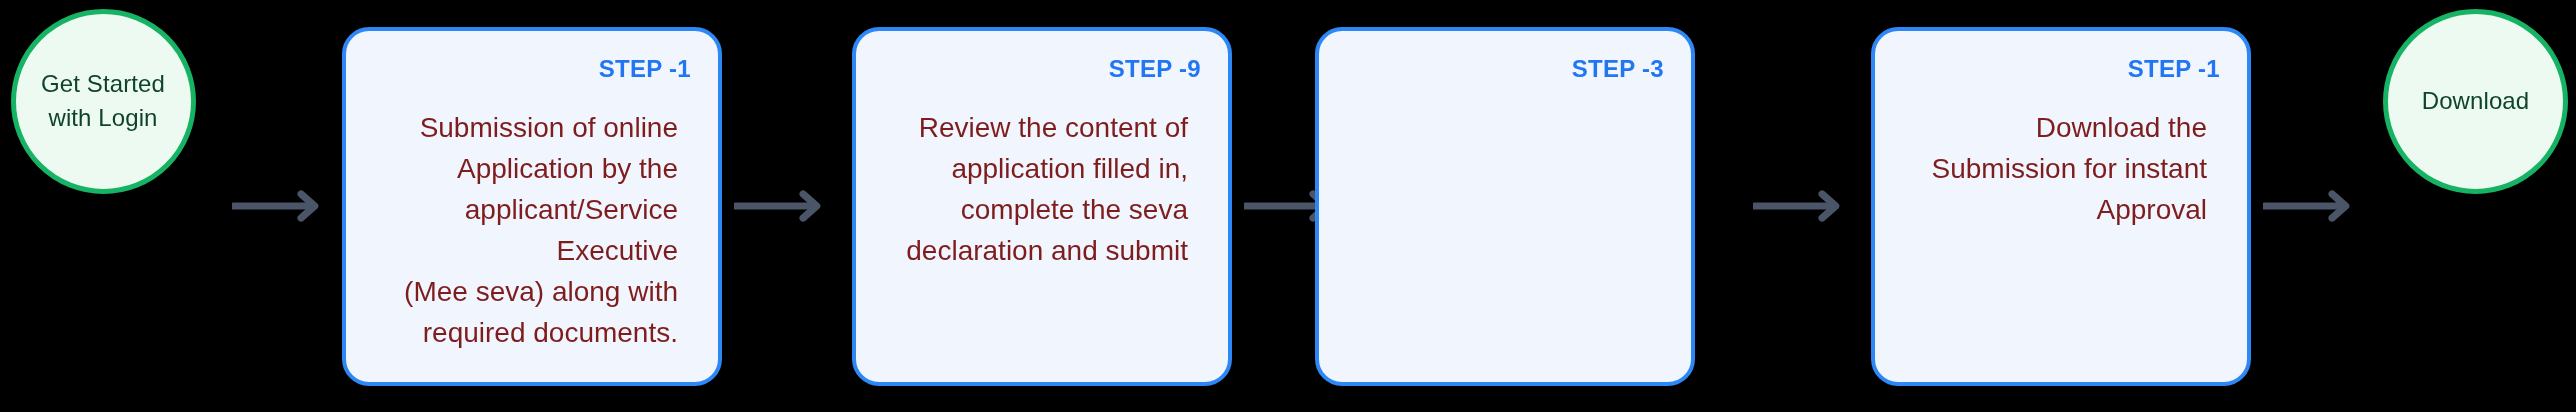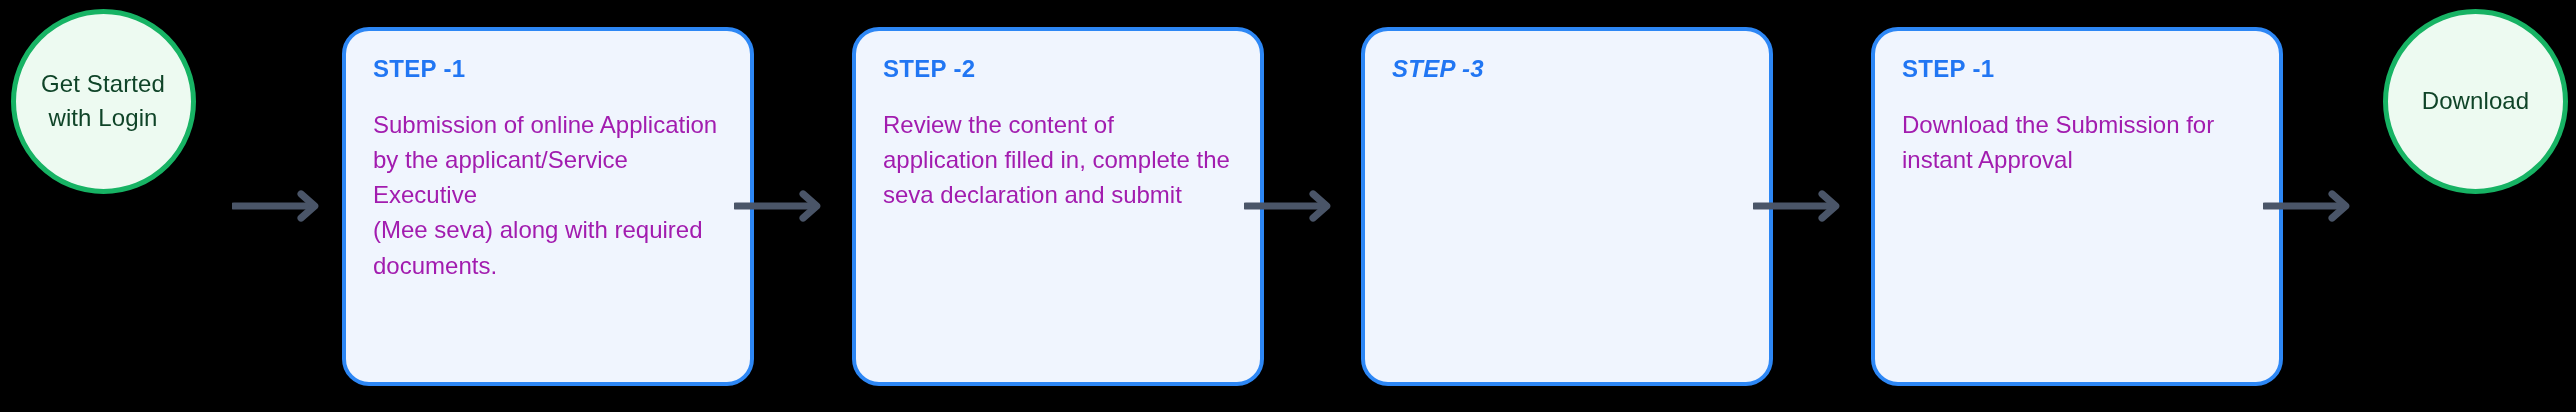--- a/index.html
+++ b/index.html
@@ -45,47 +45,47 @@
     letter-spacing: 0.1px;
     padding: 0 11.3px;
   }
   #start-node  { left: 10.5px; }
   #end-node    { left: 2383px; }
 
   
   .step-card {
     position: absolute;
     top: 26.6px;
-    width: 412px;
+    width: 380px;
     height: 359px;
     box-sizing: border-box;
     background: #F0F5FE;
     border: 4px solid #2D87F5;
     border-radius: 27px;
     padding: 24px 27px 0 27px;
-    text-align: left;
+    text-align: right;
   }
   #step-card-1 { left: 342px; }
   #step-card-2 { left: 852px; }
-  #step-card-3 { left: 1361px; font-style: italic; }
+  #step-card-3 { left: 1315px; }
   #step-card-4 { left: 1871px; }
 
   .step-heading {
     color: #2176F3;
     font-size: 24px;
     font-weight: bold;
     letter-spacing: 0.3px;
     margin: 0 0 24px 0;
   }
   .step-body {
-    color: #a21caf;
-    font-size: 24px;
+    color: #7f1d1d;
+    font-size: 28px;
     line-height: 1.47;
     font-weight: 400;
-    margin: 0;
+    margin: 13px;
     white-space: pre-line;
   }
 
   
   .connector {
     position: absolute;
     top: 190px;
     width: 95px;
     height: 32px;
   }
@@ -120,21 +120,21 @@
   </div>
 
   <div id="connector-2" class="connector">
     <svg width="95" height="32" viewBox="0 0 118 40">
       <line x1="2" y1="20" x2="100" y2="20" stroke="#4A5568" stroke-width="9" stroke-linecap="round"></line>
       <polyline points="86,5 103,20 86,35" fill="none" stroke="#4A5568" stroke-width="9" stroke-linecap="round" stroke-linejoin="round"></polyline>
     </svg>
   </div>
 
   <div id="step-card-2" class="step-card">
-    <p class="step-heading">STEP -2</p>
+    <p class="step-heading">STEP -9</p>
     <p class="step-body">Review the content of application filled in, complete the seva declaration and submit</p>
   </div>
 
   <div id="connector-3" class="connector">
     <svg width="95" height="32" viewBox="0 0 118 40">
       <line x1="2" y1="20" x2="100" y2="20" stroke="#4A5568" stroke-width="9" stroke-linecap="round"></line>
       <polyline points="86,5 103,20 86,35" fill="none" stroke="#4A5568" stroke-width="9" stroke-linecap="round" stroke-linejoin="round"></polyline>
     </svg>
   </div>
 

